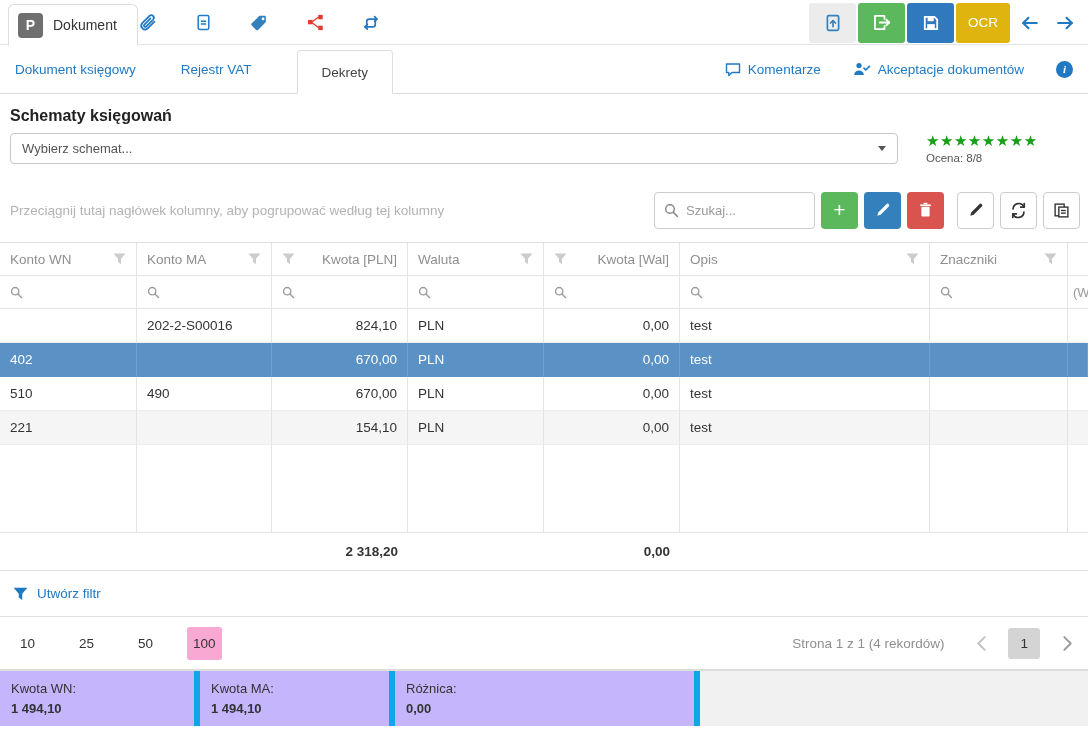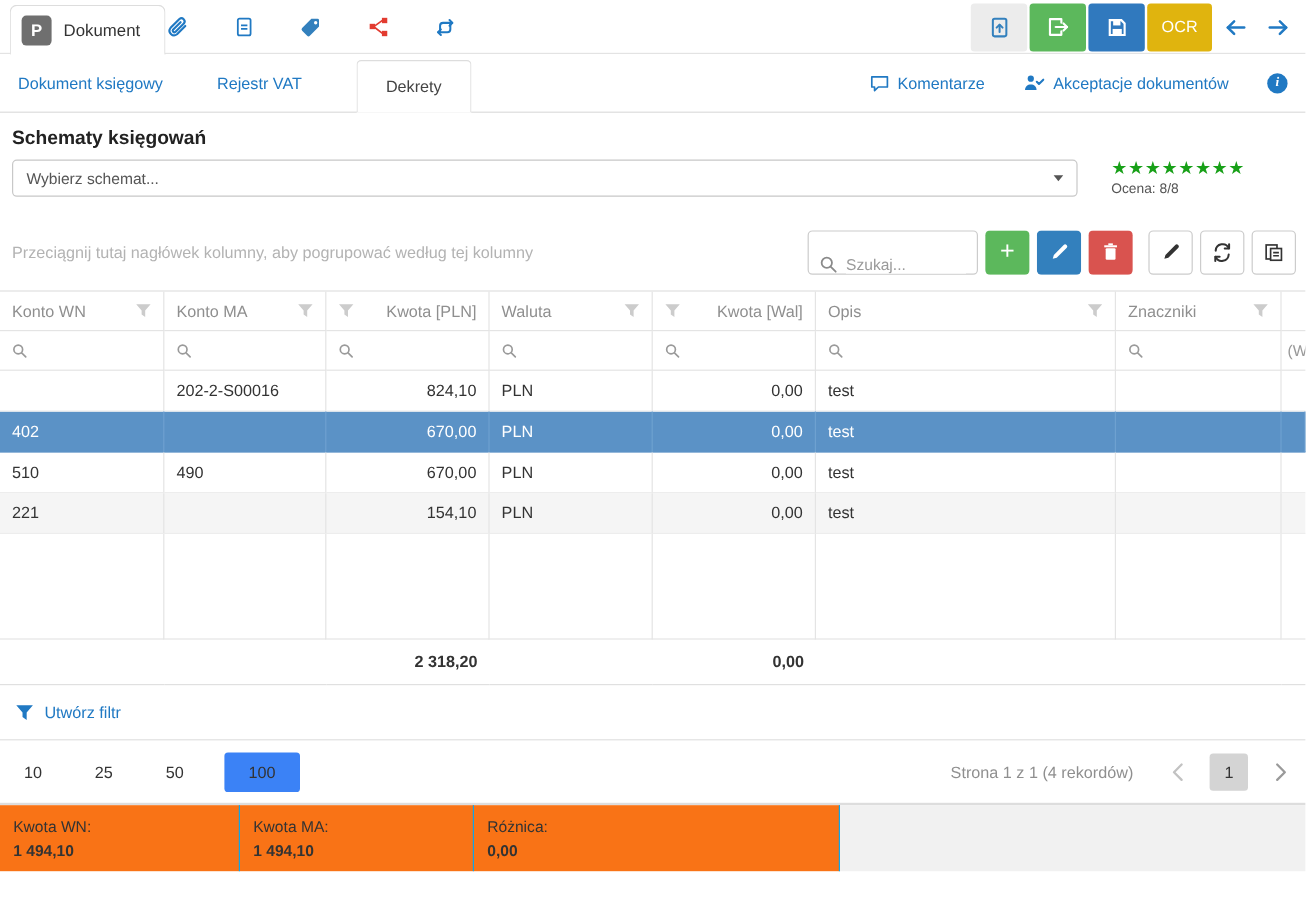--- a/index.html
+++ b/index.html
@@ -43,21 +43,21 @@
   padding:0 11px;color:#555;background:#fff;cursor:pointer}
 .caret{margin-left:auto;width:0;height:0;border-left:4.5px solid transparent;border-right:4.5px solid transparent;border-top:5.5px solid #555}
 .rating{margin-left:28px;display:flex;flex-direction:column}
 .stars{color:#18a018;font-size:15px;letter-spacing:0.5px;line-height:16px}
 .rating-label{font-size:11.5px;color:#555;margin-top:3px}
 
 
 .gridbar{margin-top:27px;padding:0 8px 0 10px;display:flex;align-items:center;height:38px}
 .group-hint{color:#b3b3b3;font-size:13.5px}
 .gb-right{margin-left:auto;display:flex;align-items:center}
-.searchbox{width:142px;height:37px;border:1px solid #ccc;border-radius:4px;display:flex;align-items:flex-end;padding:0 9px;background:#fff}
+.searchbox{width:161px;height:37px;border:1px solid #ccc;border-radius:4px;display:flex;align-items:center;padding:0 9px;background:#fff}
 .searchbox input{border:none;outline:none;flex:1;min-width:0;font-size:13px;margin-left:7px;color:#333;font-family:"Liberation Sans",sans-serif}
 .searchbox input::placeholder{color:#9a9a9a}
 .btn{width:37px;height:37px;border-radius:4px;display:flex;align-items:center;justify-content:center;margin-left:6px;border:1px solid transparent;cursor:pointer}
 .btn.green{background:#5cb85c}
 .btn.blue{background:#3380bd}
 .btn.red{background:#d9534f}
 .btn.white{background:#fff;border-color:#ccc}
 .btn.gap{margin-left:13px}
 .plus-glyph{color:#fff;font-size:21px;line-height:1;margin-top:-2px}
 
@@ -77,31 +77,31 @@
 .tdata.selected .cell{border-right:1px solid #6ea1d0;border-bottom:1px solid #5b92c6}
 .empty-rows .cell{height:88px;border-bottom:1px solid #e4e4e4}
 .tsummary .cell{height:38px;border-right:none;border-bottom:1px solid #e0e0e0;font-weight:bold;font-size:13.5px}
 .tsummary .cell.num{justify-content:flex-end}
 
 
 .filterbar{height:46px;border-bottom:1px solid #e0e0e0;display:flex;align-items:center;padding:0 13px;gap:9px;cursor:pointer}
 .filterbar span{color:#2079c3;font-size:13.5px}
 .pagerbar{height:52px;display:flex;align-items:center;padding:0 10px}
 .psize{margin-right:24px;color:#333;font-size:13.5px;padding:9px 10px;cursor:pointer}
-.psize.active{background:#3b82f6;border-radius:3px;padding:9px 20px;margin-right:0}
+.psize.active{background:#f9a8d4;border-radius:3px;padding:9px 6px;margin-right:0}
 .pager-right{margin-left:auto;display:flex;align-items:center}
 .pager-info{color:#8f8f8f;font-size:13.5px;margin-right:26px}
 .chev{width:22px;height:22px;display:flex;align-items:center;justify-content:center;cursor:pointer}
 .pagenum{background:#d4d4d4;border-radius:3px;padding:8px 12px;margin:0 16px;font-size:13.5px;cursor:pointer}
 
 
 .footer{border-top:1px solid #ddd}
 .footer-title{height:29px;display:flex;align-items:center;padding:0 11px;font-size:13px;color:#333}
 .footer-cells{display:flex;border-top:1px solid #ddd;height:56px}
-.fcell{background:#f97316;border-right:1px solid #0ea5e9;padding:8px 11px;display:flex;flex-direction:column;justify-content:center;gap:5px}
+.fcell{background:#c4b5fd;border-right:6px solid #0ea5e9;padding:8px 11px;display:flex;flex-direction:column;justify-content:center;gap:5px}
 .fcell .flabel{color:#333;font-size:13px}
 .fcell .fvalue{font-weight:bold;font-size:13px}
 .fc0{width:200px}.fc1{width:195px}.fc2{width:305px}
 .fcfill{flex:1;background:#f1f1f1;border-right:none}
 </style>
 </head>
 <body>
 
 <div class="topbar">
   <div class="doc-tab">

